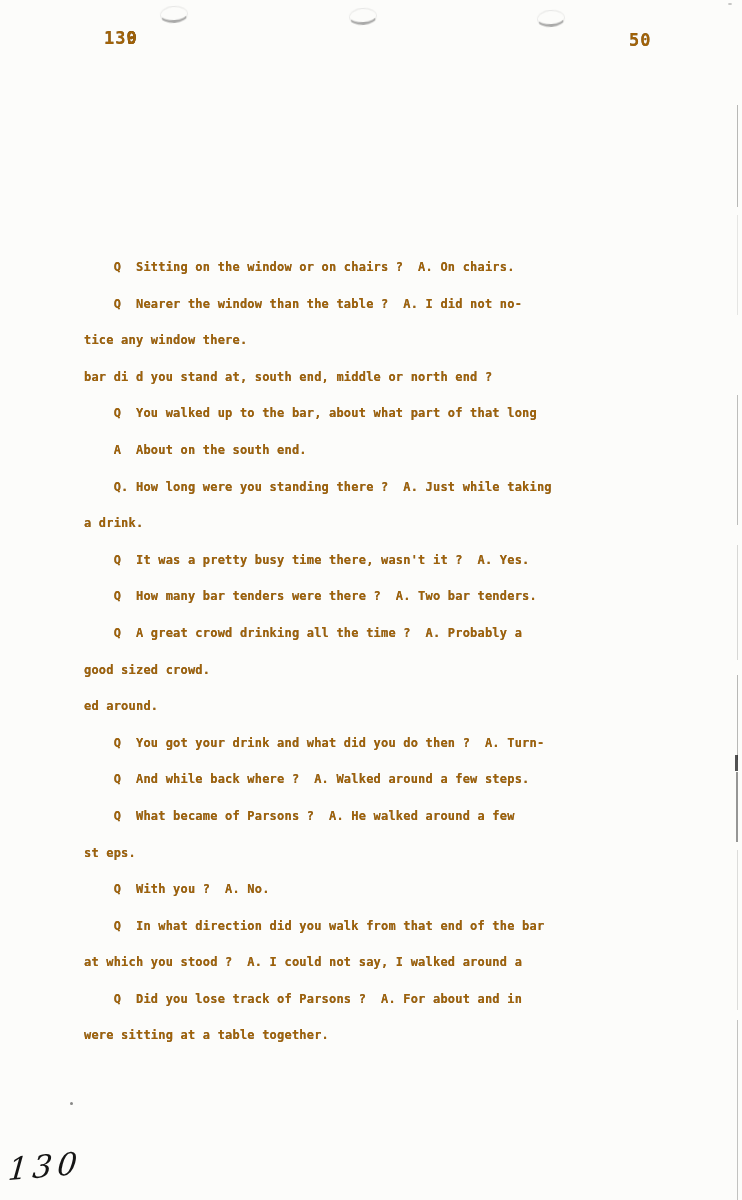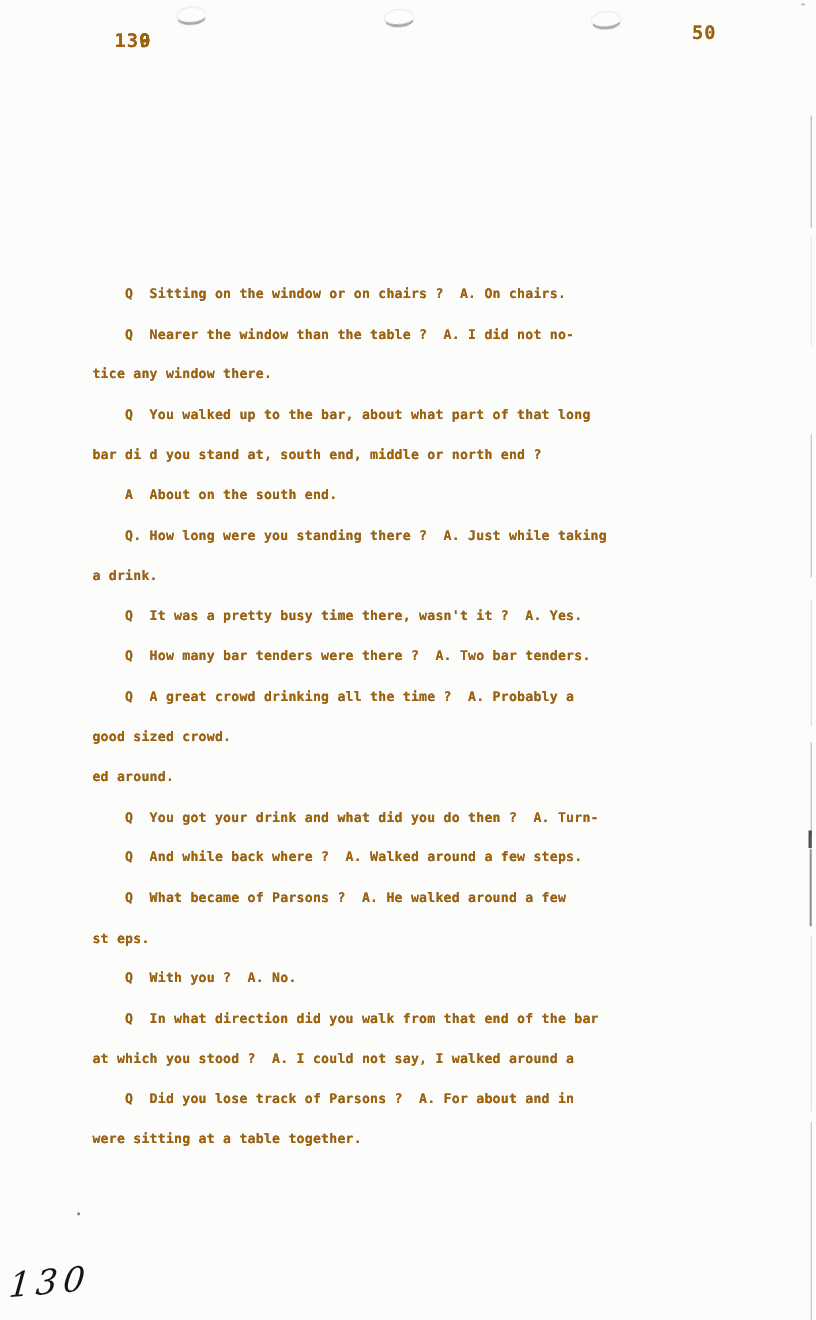--- a/index.html
+++ b/index.html
@@ -20,21 +20,21 @@
     position:absolute;
     left:84px;top:249px;
     width:640px;
     font-size:12px;
     letter-spacing:.2px;
     line-height:36.6px;
   }
   .transcript .line{white-space:pre;height:36.6px;}
   .pagenum{position:absolute;font-size:17px;letter-spacing:1px;}
   .pagenum.tl{left:104px;top:28px;}
-  .pagenum.tr{left:629px;top:20px;}
+  .pagenum.tr{left:629px;top:30px;}
   .overstrike{position:relative;display:inline-block;}
   .overstrike .os-b{position:absolute;left:0;top:0;}
   
   .handwritten{
     position:absolute;
     left:8px;top:1148px;
     font-family:"DejaVu Serif", serif;
     font-style:italic;
     font-size:31px;
     letter-spacing:5px;
@@ -70,22 +70,22 @@
   <div class="smudge s3"></div>
 
   <div class="pagenum tl typed"><span>13</span><span class="overstrike"><span class="os-a">9</span><span class="os-b">0</span></span></div>
 
   <div class="pagenum tr typed">50</div>
 
   <div class="transcript typed">
     <div class="line">    Q  Sitting on the window or on chairs ?  A. On chairs.</div>
     <div class="line">    Q  Nearer the window than the table ?  A. I did not no-</div>
     <div class="line">tice any window there.</div>
+    <div class="line">bar di d you stand at, south end, middle or north end ?</div>
     <div class="line">    Q  You walked up to the bar, about what part of that long</div>
-    <div class="line">bar di d you stand at, south end, middle or north end ?</div>
     <div class="line">    A  About on the south end.</div>
     <div class="line">    Q. How long were you standing there ?  A. Just while taking</div>
     <div class="line">a drink.</div>
     <div class="line">    Q  It was a pretty busy time there, wasn't it ?  A. Yes.</div>
     <div class="line">    Q  How many bar tenders were there ?  A. Two bar tenders.</div>
     <div class="line">    Q  A great crowd drinking all the time ?  A. Probably a</div>
     <div class="line">good sized crowd.</div>
     <div class="line">ed around.</div>
     <div class="line">    Q  You got your drink and what did you do then ?  A. Turn-</div>
     <div class="line">    Q  And while back where ?  A. Walked around a few steps.</div>

